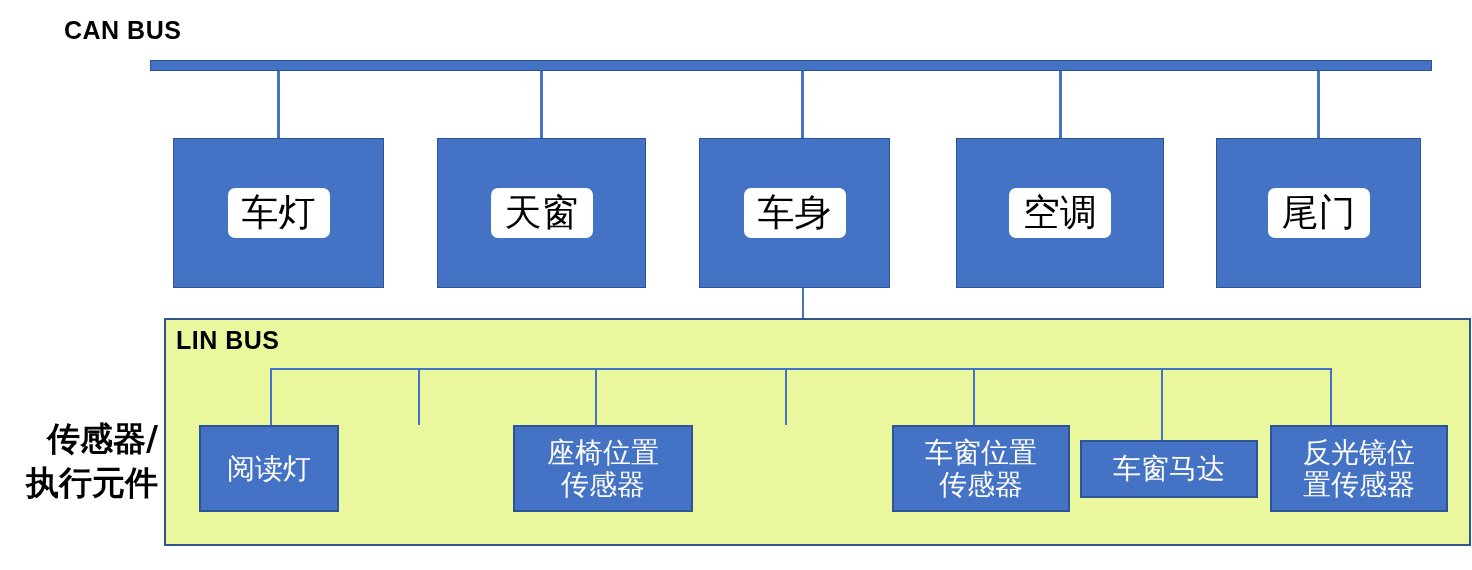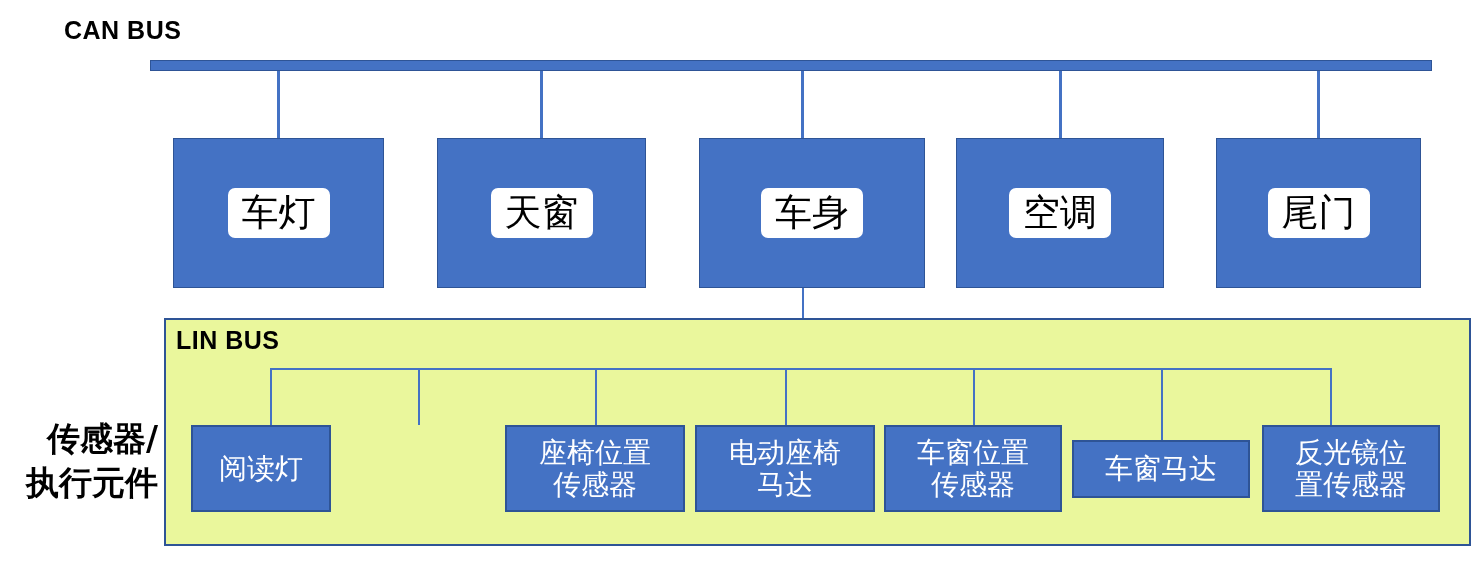--- a/index.html
+++ b/index.html
@@ -75,20 +75,21 @@
   
   .lin-node{
     position:absolute;
     background:#4472C4;border:2px solid #2E5496;
     box-sizing:border-box;
     display:flex;align-items:center;justify-content:center;
     text-align:center;
     color:#ffffff;
     font-size:28px;line-height:1.14;
     font-family:"DejaVu Sans","Liberation Sans",sans-serif;
+    margin-left:8px;
   }
   .lin-node .txt{white-space:pre-line;display:block;}
 
   
   .side-caption{
     position:absolute;left:0px;top:417px;width:158px;
     text-align:right;
     font-size:33px;line-height:1.32;font-weight:bold;color:#000;
     font-family:"DejaVu Sans","Liberation Sans",sans-serif;
     white-space:pre-line;
@@ -108,21 +109,21 @@
   <div class="drop" style="left:801px"></div>
   <div class="drop" style="left:1059px"></div>
   <div class="drop" style="left:1317px"></div>
 
   <div class="can-node" style="left:173px;width:211px">
     <span class="chip">车灯</span>
   </div>
   <div class="can-node" style="left:437px;width:209px">
     <span class="chip">天窗</span>
   </div>
-  <div class="can-node" style="left:699px;width:226px">
+  <div class="can-node" style="left:699px;width:191px">
     <span class="chip">车身</span>
   </div>
   <div class="can-node" style="left:956px;width:208px">
     <span class="chip">空调</span>
   </div>
   <div class="can-node" style="left:1216px;width:205px">
     <span class="chip">尾门</span>
   </div>
 
   <div class="body-link"></div>
@@ -141,24 +142,20 @@
   <div class="lin-drop" style="left:1161px;height:72px"></div>
   <div class="lin-drop" style="left:1330px;height:57px"></div>
 
   <div class="lin-node" style="left:191px;top:425px;width:140px;height:87px">
     <span class="txt">阅读灯</span>
   </div>
   <div class="lin-node" style="left:505px;top:425px;width:180px;height:87px">
     <span class="txt">座椅位置
 传感器</span>
   </div>
-  <div class="lin-node" style="left:695px;top:425px;width:180px;height:87px">
-    <span class="txt">电动座椅
-马达</span>
-  </div>
   <div class="lin-node" style="left:884px;top:425px;width:178px;height:87px">
     <span class="txt">车窗位置
 传感器</span>
   </div>
   <div class="lin-node" style="left:1072px;top:440px;width:178px;height:58px">
     <span class="txt">车窗马达</span>
   </div>
   <div class="lin-node" style="left:1262px;top:425px;width:178px;height:87px">
     <span class="txt">反光镜位
 置传感器</span>

